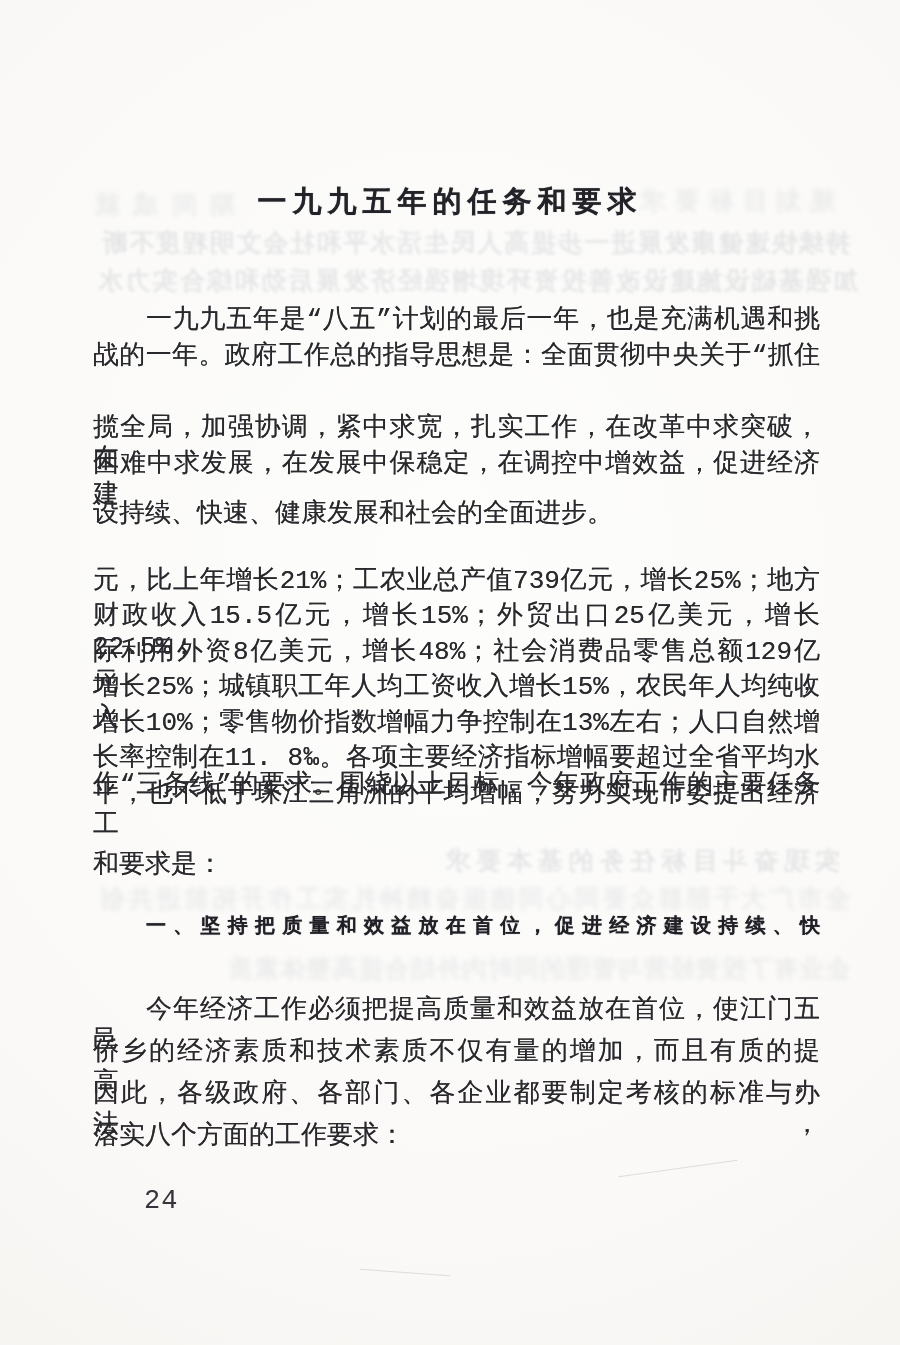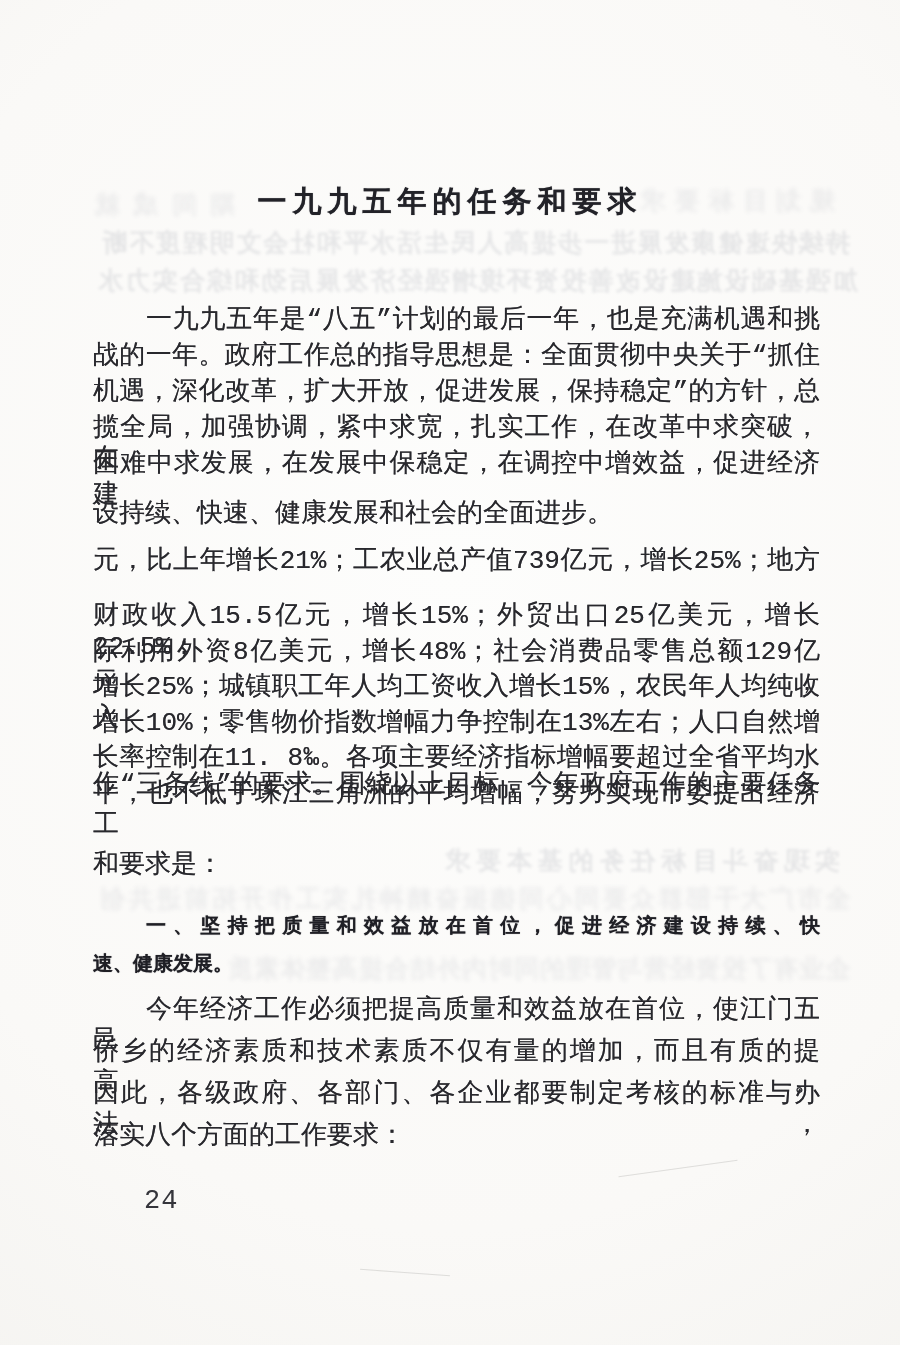--- a/index.html
+++ b/index.html
@@ -109,37 +109,35 @@
   <div class="ghost" style="top:228px; left:102px; width:748px;">持续快速健康发展进一步提高人民生活水平和社会文明程度不断</div>
   <div class="ghost" style="top:266px; left:98px;  width:760px;">加强基础设施建设改善投资环境增强经济发展后劲和综合实力水</div>
   <div class="ghost" style="top:846px; left:445px; width:395px;">实现奋斗目标任务的基本要求</div>
   <div class="ghost soft" style="top:884px; left:100px; width:750px;">全市广大干部群众要同心同德振奋精神扎实工作开拓前进共创</div>
   <div class="ghost soft" style="top:954px; left:228px; width:622px;">企业有了投资经营与管理的同时内外结合提高整体素质效益</div>
 
   <div class="title">一九九五年的任务和要求</div>
 
   <div class="ln start" style="top:305px">一九九五年是“八五”计划的最后一年，也是充满机遇和挑</div>
   <div class="ln" style="top:341px">战的一年。政府工作总的指导思想是：全面贯彻中央关于“抓住</div>
-  <div class="ln" style="top:377px">机遇，深化改革，扩大开放，促进发展，保持稳定”的方针，总</div>
   <div class="ln" style="top:449px">困难中求发展，在发展中保稳定，在调控中增效益，促进经济建</div>
   <div class="ln" style="top:413px">揽全局，加强协调，紧中求宽，扎实工作，在改革中求突破，在</div>
   <div class="ln end" style="top:499px">设持续、快速、健康发展和社会的全面进步。</div>
 
-  <div class="ln" style="top:546px">元，比上年增长21%；工农业总产值739亿元，增长25%；地方</div>
+  <div class="ln" style="top:566px">元，比上年增长21%；工农业总产值739亿元，增长25%；地方</div>
   <div class="ln" style="top:601px">财政收入15.5亿元，增长15%；外贸出口25亿美元，增长22.5%；</div>
   <div class="ln" style="top:637px">际利用外资8亿美元，增长48%；社会消费品零售总额129亿元，</div>
   <div class="ln" style="top:672px">增长25%；城镇职工年人均工资收入增长15%，农民年人均纯收入</div>
   <div class="ln" style="top:708px">增长10%；零售物价指数增幅力争控制在13%左右；人口自然增</div>
   <div class="ln" style="top:743px">长率控制在11. 8‰。各项主要经济指标增幅要超过全省平均水</div>
   <div class="ln" style="top:779px">平，也不低于珠江三角洲的平均增幅，努力实现市委提出经济工</div>
   <div class="ln" style="top:770px">作“三条线”的要求。围绕以上目标，今年政府工作的主要任务</div>
   <div class="ln end" style="top:850px">和要求是：</div>
 
   <div class="ln head start" style="top:910px">一、坚持把质量和效益放在首位，促进经济建设持续、快</div>
-  <div class="ln head end" style="top:948px">速、健康发展。</div>
 
   <div class="ln start" style="top:995px">今年经济工作必须把提高质量和效益放在首位，使江门五邑</div>
   <div class="ln" style="top:1037px">侨乡的经济素质和技术素质不仅有量的增加，而且有质的提高。</div>
   <div class="ln" style="top:1079px">因此，各级政府、各部门、各企业都要制定考核的标准与办法，</div>
   <div class="ln end" style="top:1121px">落实八个方面的工作要求：</div>
 
   <div class="pagenum">24</div>
 
   <div class="scratch s1"></div>
   <div class="scratch s2"></div>

